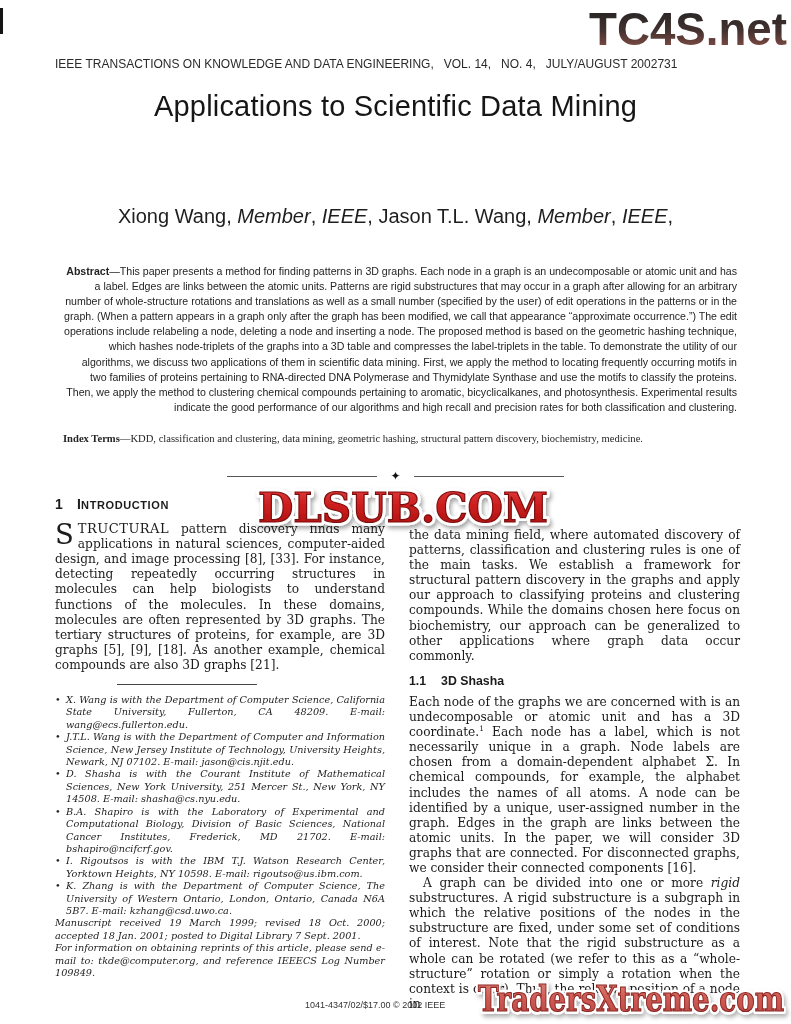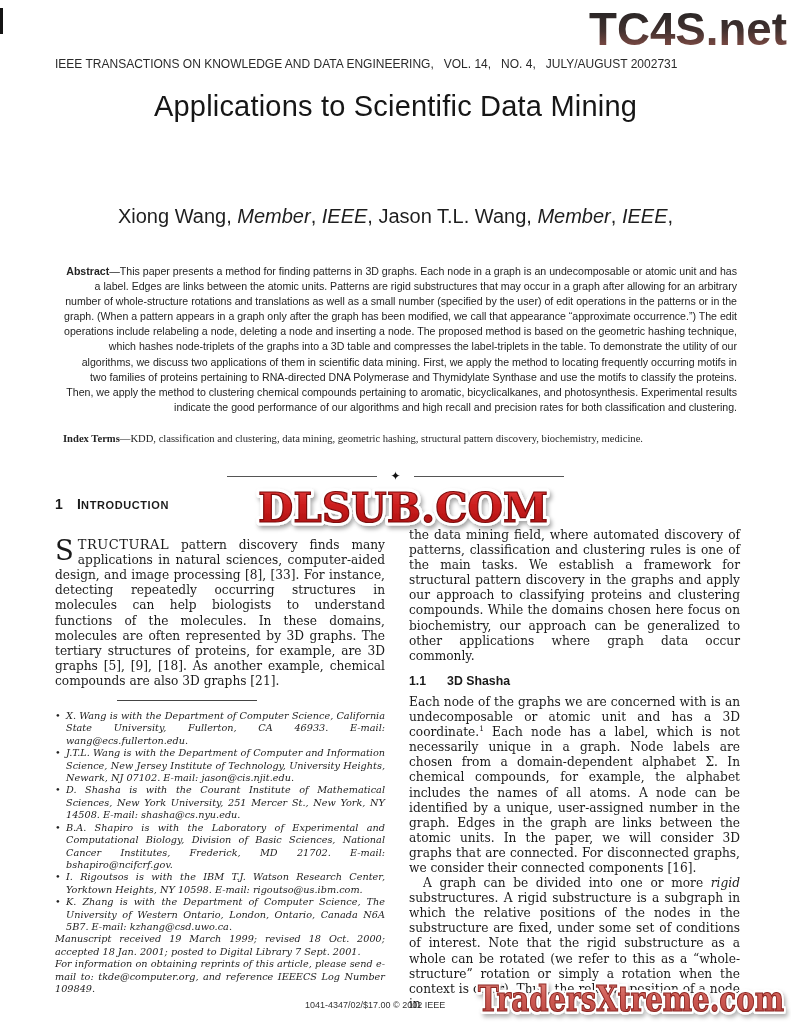--- a/index.html
+++ b/index.html
@@ -27,25 +27,25 @@
   
   .separator { position:absolute; top:470px; left:0; right:0; display:flex; align-items:center; justify-content:center; gap:13px; }
   .separator .rule { width:150px; height:1px; background:#555; }
   .separator .diamond { font-size:12px; color:#111; line-height:1; }
 
   
   .columns { position:absolute; top:497px; left:55px; right:51px; display:flex; gap:24px; }
   .col { width:330px; font-size:12.2px; line-height:15.1px; text-align:justify; font-family:"DejaVu Serif", serif; color:#1b1b1b; }
   .col-right { width:331px; padding-top:31px; }
 
-  .sec-head { font-family:"Liberation Sans", sans-serif; font-weight:bold; font-size:14px; margin-bottom:24px; letter-spacing:0.2px; }
+  .sec-head { font-family:"Liberation Sans", sans-serif; font-weight:bold; font-size:14px; margin-bottom:8px; letter-spacing:0.2px; }
   .sec-head .hnum { margin-right:14px; }
   .sec-head .hsc { font-size:11px; letter-spacing:0.6px; }
   .subsec-head { font-family:"Liberation Sans", sans-serif; font-weight:bold; font-size:12.3px; margin:10px 0 6px 0; }
-  .subsec-head .hnum2 { margin-right:21px; }
+  .subsec-head .hnum2 { margin-right:15px; }
 
   .col p { margin:0; }
   .col p.indent { text-indent:14px; }
   .dropcap { float:left; font-size:27.5px; line-height:24px; padding:1px 4px 0 0; }
   .sc { font-size:13px; letter-spacing:0.5px; }
 
   
   .fn-rule { width:140px; height:1px; background:#444; margin:11px 0 9px 62px; }
   .fnotes { font-size:9.7px; line-height:12.4px; font-style:italic; text-align:justify; color:#222; }
   .fnote { display:flex; margin:0; }
@@ -125,21 +125,21 @@
 
 <div class="columns">
   <div class="col col-left">
     <div class="sec-head"><span class="hnum">1</span><span>I</span><span class="hsc">NTRODUCTION</span></div>
     <p class="noindent"><span class="dropcap">S</span><span class="sc">TRUCTURAL</span><span> pattern discovery finds many applications in natural sciences, computer-aided design, and image processing [8], [33]. For instance, detecting repeatedly occurring structures in molecules can help biologists to understand functions of the molecules. In these domains, molecules are often represented by 3D graphs. The tertiary structures of proteins, for example, are 3D graphs [5], [9], [18]. As another example, chemical compounds are also 3D graphs [21].</span></p>
     <div class="fn-rule"></div>
     <div class="fnotes">
       <div>
           <div class="fnote">
             <span class="bullet">•</span>
-            <span>X. Wang is with the Department of Computer Science, California State University, Fullerton, CA 46933. E-mail: wang@ecs.fullerton.edu.</span>
+            <span>X. Wang is with the Department of Computer Science, California State University, Fullerton, CA 48209. E-mail: wang@ecs.fullerton.edu.</span>
           </div>
           <div class="fnote">
             <span class="bullet">•</span>
             <span>J.T.L. Wang is with the Department of Computer and Information Science, New Jersey Institute of Technology, University Heights, Newark, NJ 07102. E-mail: jason@cis.njit.edu.</span>
           </div>
           <div class="fnote">
             <span class="bullet">•</span>
             <span>D. Shasha is with the Courant Institute of Mathematical Sciences, New York University, 251 Mercer St., New York, NY 14508. E-mail: shasha@cs.nyu.edu.</span>
           </div>
           <div class="fnote">

